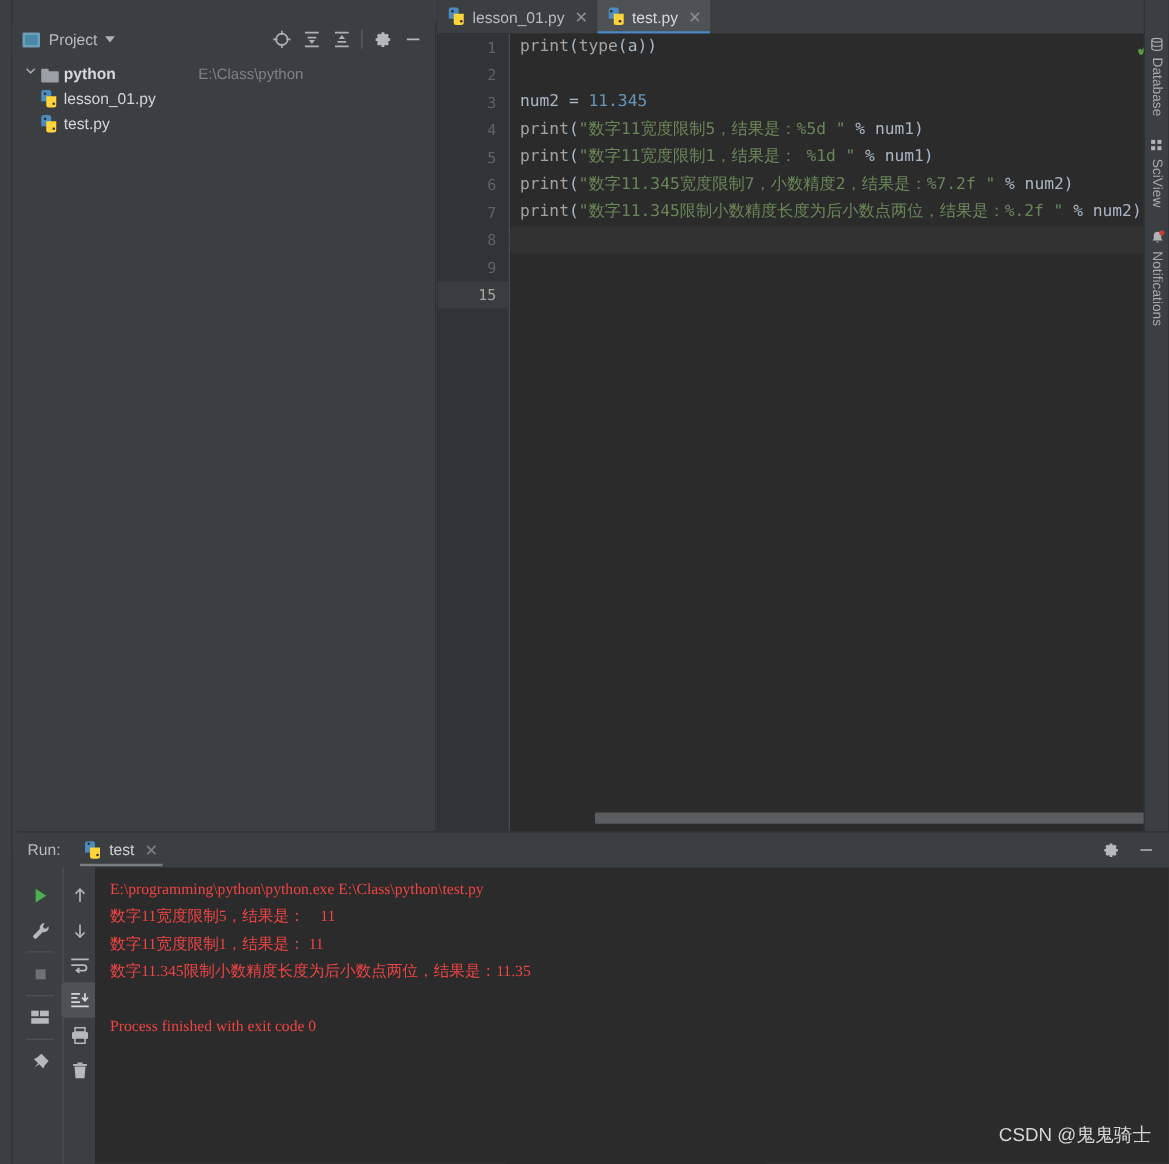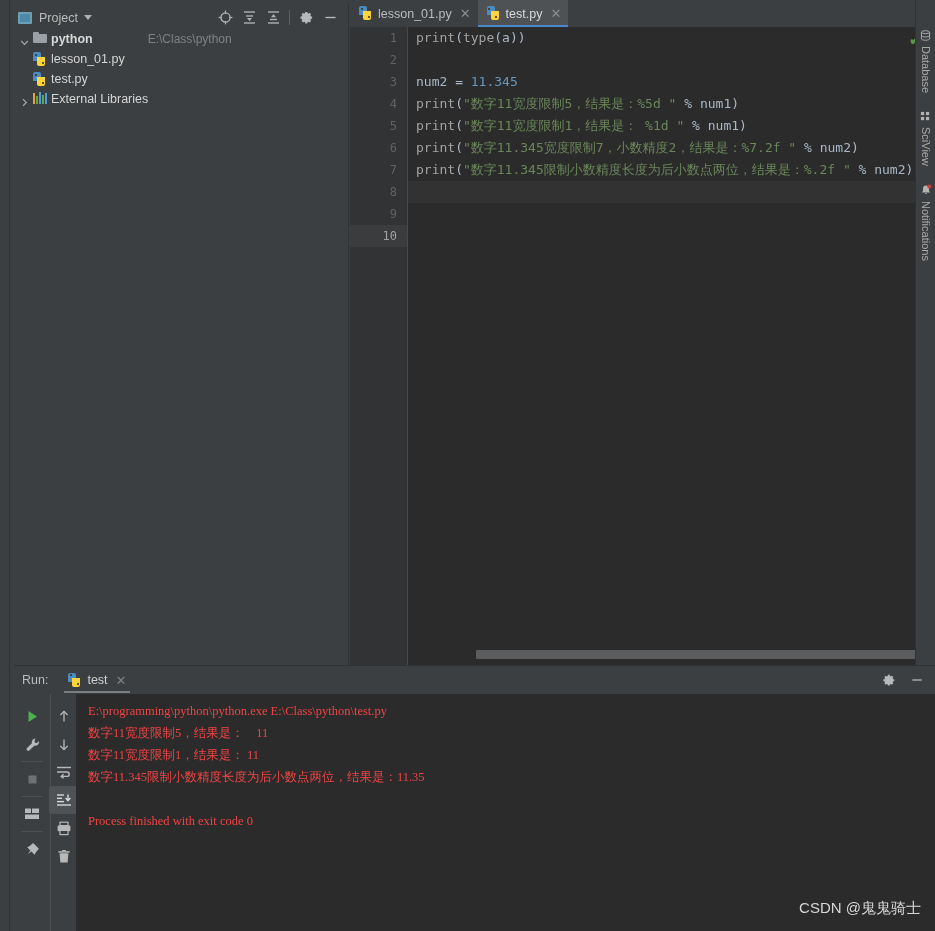--- a/index.html
+++ b/index.html
@@ -13,21 +13,21 @@
   .app { position: relative; width: 935px; height: 931px; }
 
   
   .left-strip {
     position: absolute; left: 0; top: 0; width: 10px; height: 931px;
     background: #3c3f41; border-right: 1px solid #2f3133;
   }
 
   
   .project-panel {
-    position: absolute; left: 10px; top: 4px; width: 339px; height: 665px;
+    position: absolute; left: 10px; top: 18px; width: 339px; height: 665px;
     background: #3c3f41; border-right: 1px solid #2f3133;
   }
   .project-header {
     height: 27px; display: flex; align-items: center;
     padding: 0 6px 0 8px; background: #3c3f41;
   }
   .ph-icon {
     width: 14px; height: 12px; border: 2px solid #6a9fb5; background: #4a8aa8;
     border-radius: 1px; margin-right: 7px; flex: 0 0 auto;
   }
@@ -40,32 +40,32 @@
   .ph-tools { display: flex; align-items: center; gap: 0px; }
   .tbtn {
     width: 24px; height: 22px; display: flex; align-items: center;
     justify-content: center; cursor: default;
   }
   .tbtn svg { display: block; }
   .tsep { width: 1px; height: 15px; background: #5c5f61; margin: 0 4px; }
 
   .tree { padding-top: 1px; font-size: 12.5px; color: #d5d5d5; }
   .tnode {
-    height: 20px; display: flex; align-items: flex-start; white-space: nowrap;
+    height: 20px; display: flex; align-items: flex-end; white-space: nowrap;
     padding-left: 8px;
   }
   .arrow {
     width: 13px; height: 20px; display: flex; align-items: center;
     justify-content: center; flex: 0 0 auto;
   }
   .arrow svg { display: block; }
   .tn-icon { width: 17px; display: flex; align-items: center; justify-content: center; flex: 0 0 auto; }
   .tn-label { margin-left: 3px; }
   .tn-label.bold { font-weight: bold; color: #d8d8d8; }
-  .tn-path { color: #808080; margin-left: 12px; font-size: 12px; padding-left: 43px; }
+  .tn-path { color: #808080; margin-left: 23px; font-size: 12px; padding-left: 43px; }
   .indent-1 { padding-left: 21px; }
 
   
   .pyicon { position: relative; width: 13px; height: 14px; }
   .pyicon .b1 {
     position: absolute; left: 0; top: 0; width: 8px; height: 9px;
     background: #4b8bbe; border-radius: 2px 2px 0 0;
   }
   .pyicon .b2 {
     position: absolute; left: 4px; top: 5px; width: 8px; height: 9px;
@@ -319,37 +319,20 @@
           <span class="pyicon">
               <span class="b1"></span>
               <span class="b2"></span>
               <span class="d1"></span>
               <span class="d2"></span>
             </span>
         </span>
         <span class="tn-label">test.py</span>
       </div>
 
-      <div class="tnode">
-        <span class="arrow">
-          <svg width="9" height="9" viewBox="0 0 9 9">
-              <path d="M3 1.2 L6.3 4.5 L3 7.8" fill="none" stroke="#a9a9a9" stroke-width="1.2"></path>
-            </svg>
-        </span>
-        <span class="tn-icon">
-          <span class="libicon">
-            <i style="height:11px;background:#e8a33d"></i>
-            <i style="height:8px;background:#5ba85b"></i>
-            <i style="height:12px;background:#4a9fd4"></i>
-            <i style="height:9px;background:#5ba85b"></i>
-            <i style="height:11px;background:#4a9fd4"></i>
-          </span>
-        </span>
-        <span class="tn-label">External Libraries</span>
-      </div>
 
     </div>
   </div>
 
   <div class="editor-area">
     <div class="tabbar">
       <div class="tab">
         <span>
           <span class="pyicon" style="display:inline-block;vertical-align:-2px"><span class="b1"></span><span class="b2"></span><span class="d1"></span><span class="d2"></span></span>
         </span>
@@ -375,21 +358,21 @@
       <div class="gutter">
         <div class="gline">1</div>
         <div class="gline">2</div>
         <div class="gline">3</div>
         <div class="gline">4</div>
         <div class="gline">5</div>
         <div class="gline">6</div>
         <div class="gline">7</div>
         <div class="gline">8</div>
         <div class="gline">9</div>
-        <div class="gline current">10</div>
+        <div class="gline current">15</div>
       </div>
 
       <div class="code">
         <div class="cline"><span class="k-fn">print</span><span class="k-def">(</span><span class="k-fn">type</span><span class="k-def">(a))</span></div>
         <div class="cline">&nbsp;</div>
         <div class="cline"><span class="k-def">num2 = </span><span class="k-num">11.345</span></div>
         <div class="cline"><span class="k-fn">print</span><span class="k-def">(</span><span class="k-str">"数字11宽度限制5，结果是：%5d "</span><span class="k-def"> % num1)</span></div>
         <div class="cline"><span class="k-fn">print</span><span class="k-def">(</span><span class="k-str">"数字11宽度限制1，结果是： %1d "</span><span class="k-def"> % num1)</span></div>
         <div class="cline"><span class="k-fn">print</span><span class="k-def">(</span><span class="k-str">"数字11.345宽度限制7，小数精度2，结果是：%7.2f "</span><span class="k-def"> % num2)</span></div>
         <div class="cline"><span class="k-fn">print</span><span class="k-def">(</span><span class="k-str">"数字11.345限制小数精度长度为后小数点两位，结果是：%.2f "</span><span class="k-def"> % num2)</span></div>

